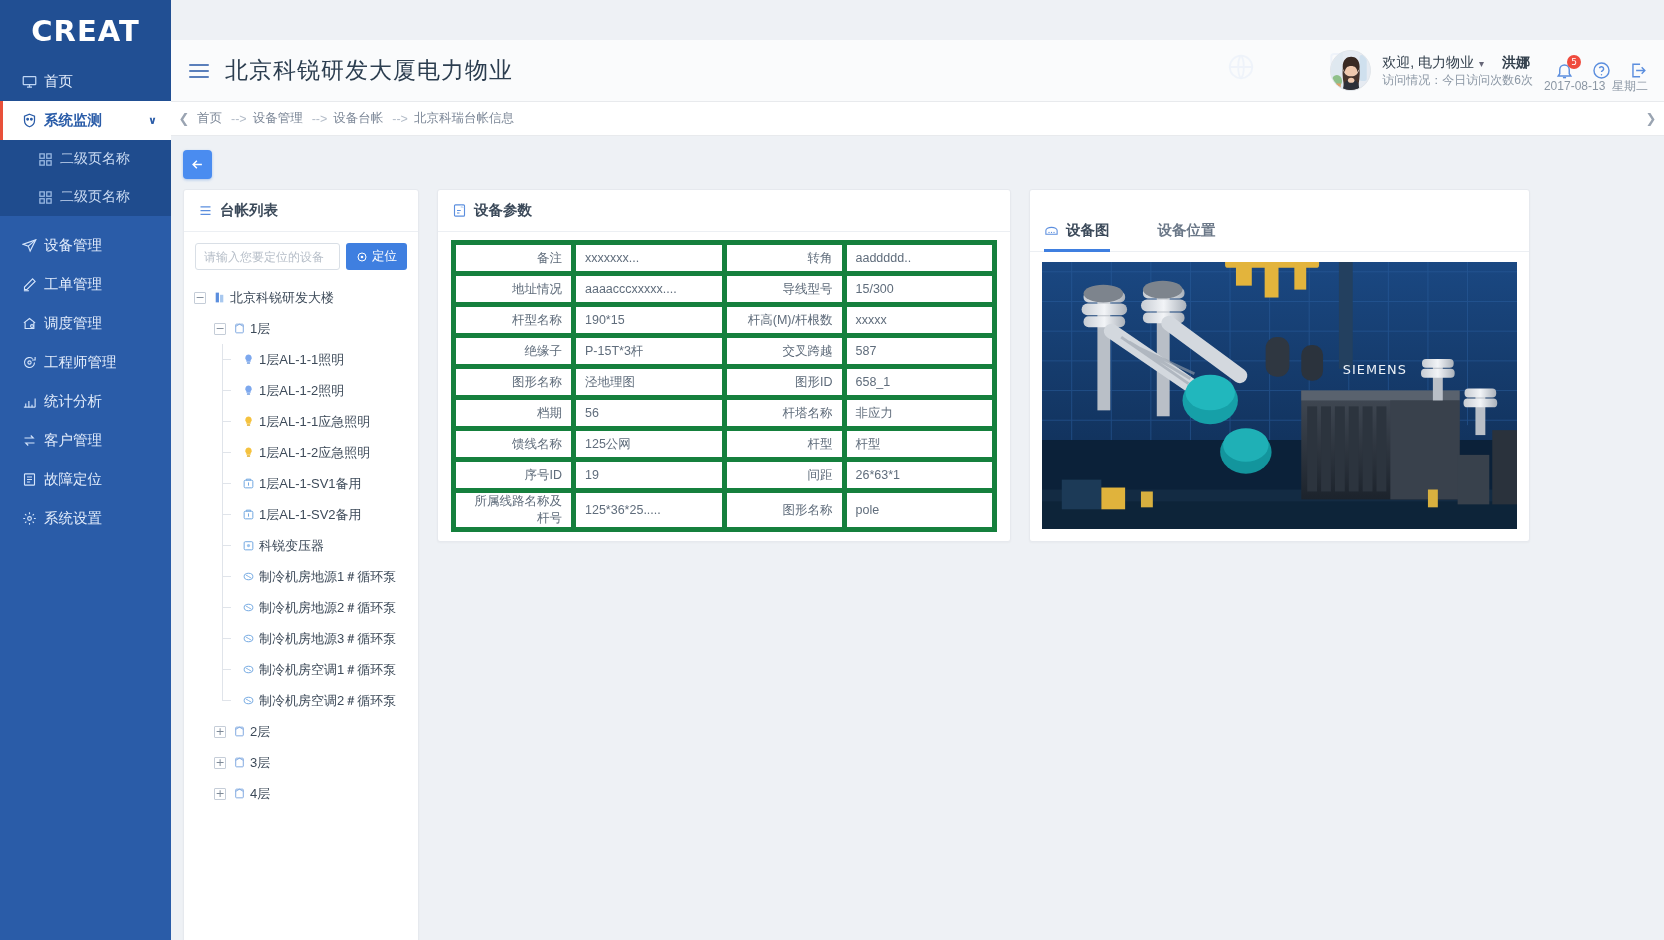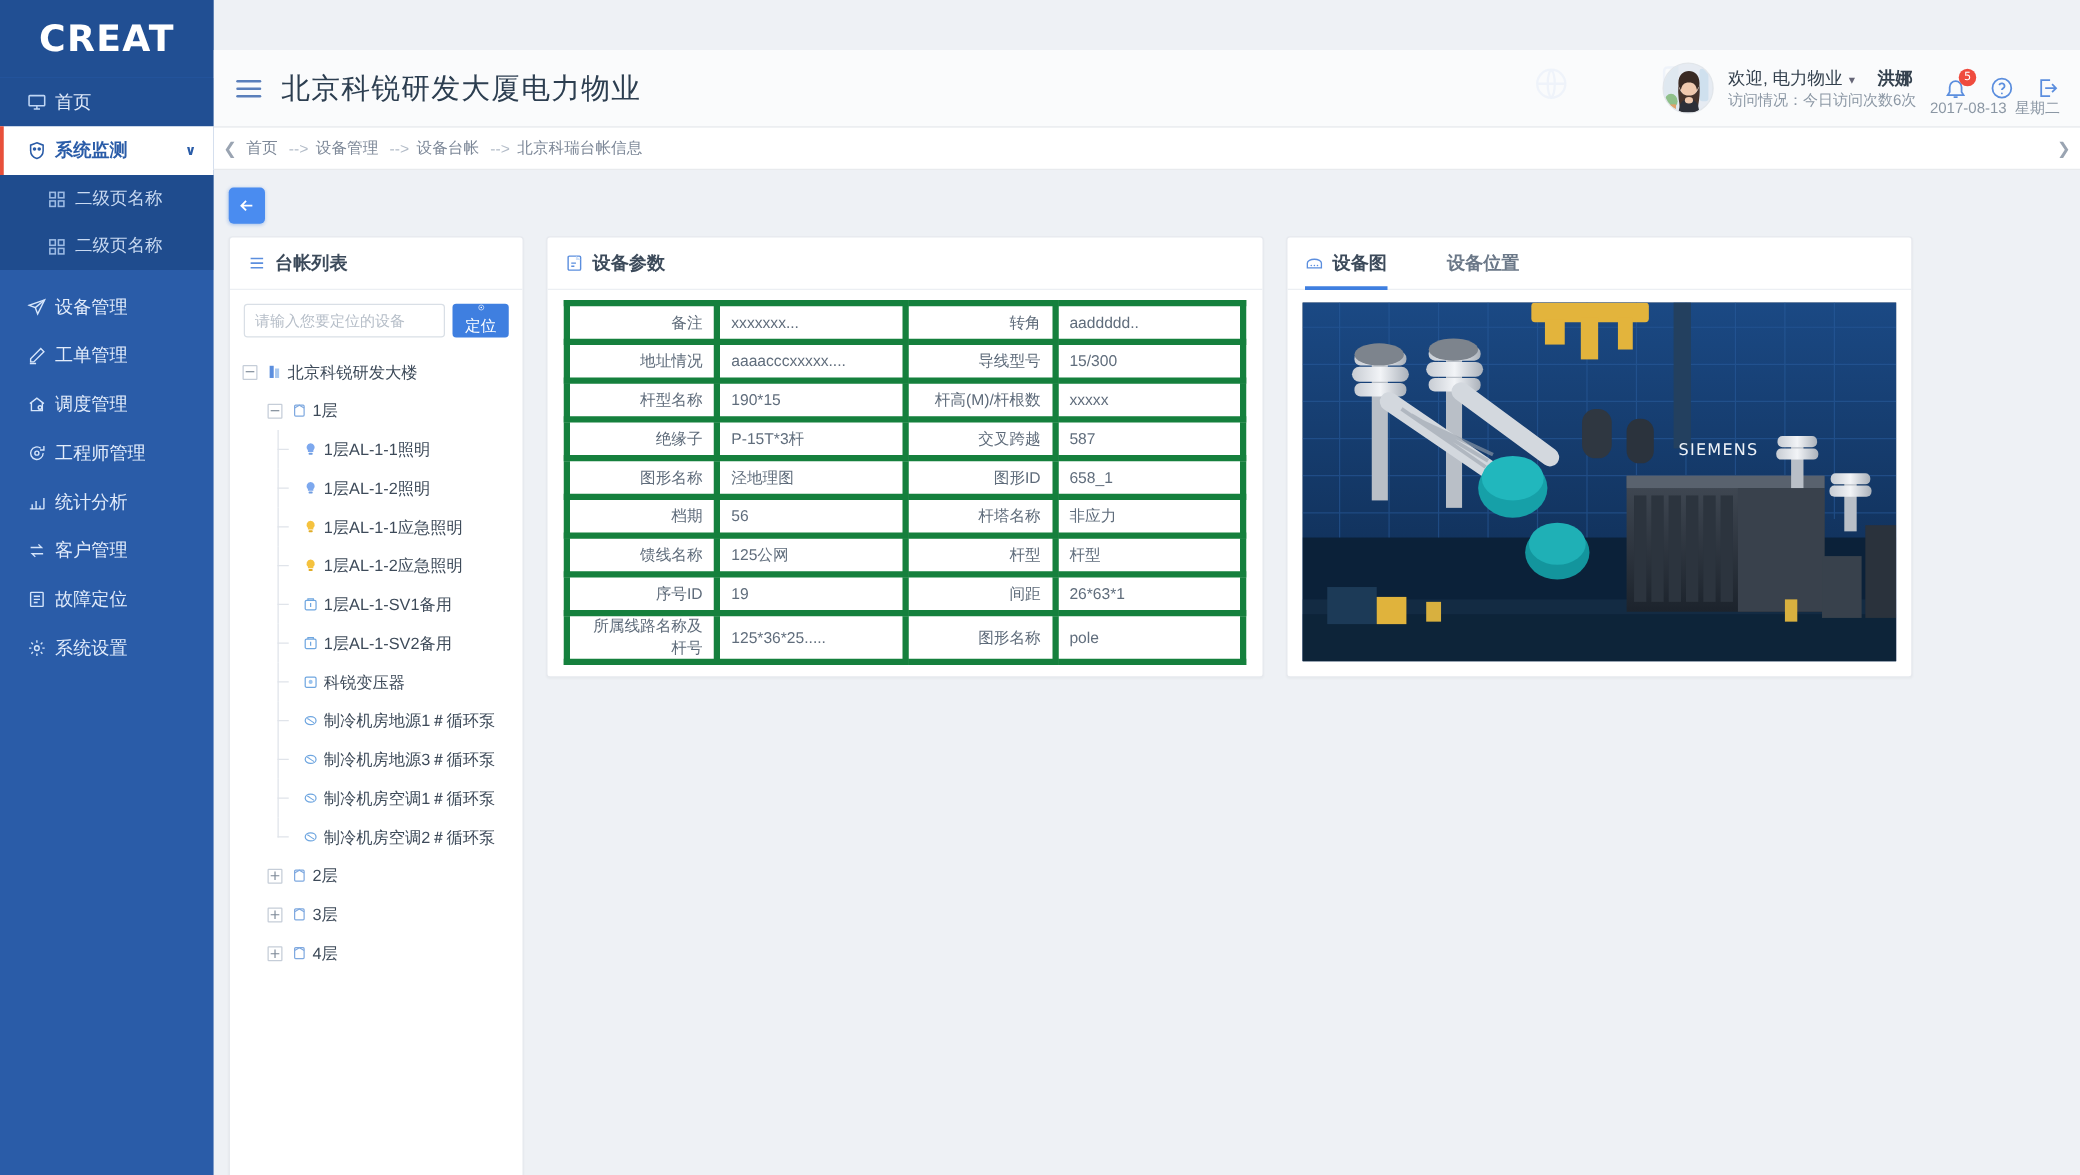--- a/index.html
+++ b/index.html
@@ -125,21 +125,20 @@
     flex: 1; height: 27px; border: 1px solid #d9dfe6; border-radius: 3px;
     padding: 0 8px; font-size: 12px; color: #444; outline: none;
     font-family: Liberation Sans, sans-serif; min-width: 0;
   }
   .tree-search input::placeholder { color: #b6bec8; }
   .locate-btn {
     background: #3f7fe0; color: #fff; border: none; border-radius: 3px;
     font-size: 12.5px; padding: 0 10px; height: 27px; cursor: pointer;
     display: flex; align-items: center; gap: 4px; white-space: nowrap;
     font-family: "Liberation Sans", sans-serif;
-    flex-direction: column;
   }
   .locate-btn svg { width: 12px; height: 12px; }
   .tree { padding: 4px 0 10px 10px; overflow: hidden; font-size: 13px; color: #3d4a59; }
   .tnode { display: flex; align-items: center; height: 31px; cursor: pointer; white-space: nowrap; }
   .toggle {
     width: 12px; height: 12px; border: 1px solid #c5cdd8; background:#fff; color: #7e8a98;
     font-size: 11px; line-height: 10px; text-align: center; margin-right: 7px; flex: 0 0 12px;
     font-family: "DejaVu Sans", sans-serif; border-radius: 1px;
   }
   .tnode .tico { width: 17px; flex: 0 0 17px; display: flex; align-items: center; }
@@ -160,21 +159,21 @@
   .ptable { width: 100%; border-collapse: collapse; margin: 8px 0 0 0; table-layout: fixed; }
   .ptable td {
     border: 5px solid #15803d; height: 31px; font-size: 12.5px; padding: 0 9px; color: #4a5665;
   }
   .ptable td.k { text-align: right; color: #5e6b7a; width: 120px; background: #fff; }
   .ptable td.v { color: #606d7c; }
   .ptable-wrap { padding: 0 13px 13px 13px; }
 
   
   .img-card { width: 501px; height: 353px; display: flex; flex-direction: column; }
-  .imgtabs { display: flex; align-items: flex-end; height: 42px; border-bottom: 1px solid #eceff3; padding: 0 14px; }
+  .imgtabs { display: flex; align-items: flex-end; height: 42px; border-bottom: 1px solid #eceff3; padding: 0 14px; margin-top: 20px; }
   .itab {
     height: 42px; display: flex; align-items: center; font-size: 14.5px; color: #6b7888;
     cursor: pointer; position: relative; font-weight: bold;
   }
   .itab + .itab { margin-left: 48px; }
   .itab .hico { margin-right: 7px; display: flex; }
   .itab .hico svg { width: 15px; height: 15px; }
   .itab.on { color: #3c4a5a; }
   .itab.on::after {
     content:''; position: absolute; left: 0; right: 0; bottom: -1px; height: 3px; background: #3f7fe0;
@@ -525,20 +524,29 @@
                 <span>科锐变压器</span>
               </div>
               <div class="tnode lvl3">
                 <span class="tico">
                   <svg viewBox="0 0 24 24">
                     <ellipse cx="12" cy="12" rx="8" ry="6" fill="none" stroke="#6fa6e0" stroke-width="1.8"></ellipse>
                     <path d="M7 9c4 2 6 4 10 6" stroke="#6fa6e0" stroke-width="1.6" fill="none"></path>
                   </svg>
                 </span>
                 <span>制冷机房地源1＃循环泵</span>
+              </div>
+              <div class="tnode lvl3">
+                <span class="tico">
+                  <svg viewBox="0 0 24 24">
+                    <ellipse cx="12" cy="12" rx="8" ry="6" fill="none" stroke="#6fa6e0" stroke-width="1.8"></ellipse>
+                    <path d="M7 9c4 2 6 4 10 6" stroke="#6fa6e0" stroke-width="1.6" fill="none"></path>
+                  </svg>
+                </span>
+                <span>制冷机房地源2＃循环泵</span>
               </div>
               <div class="tnode lvl3">
                 <span class="tico">
                   <svg viewBox="0 0 24 24">
                     <ellipse cx="12" cy="12" rx="8" ry="6" fill="none" stroke="#6fa6e0" stroke-width="1.8"></ellipse>
                     <path d="M7 9c4 2 6 4 10 6" stroke="#6fa6e0" stroke-width="1.6" fill="none"></path>
                   </svg>
                 </span>
                 <span>制冷机房地源3＃循环泵</span>
               </div>

